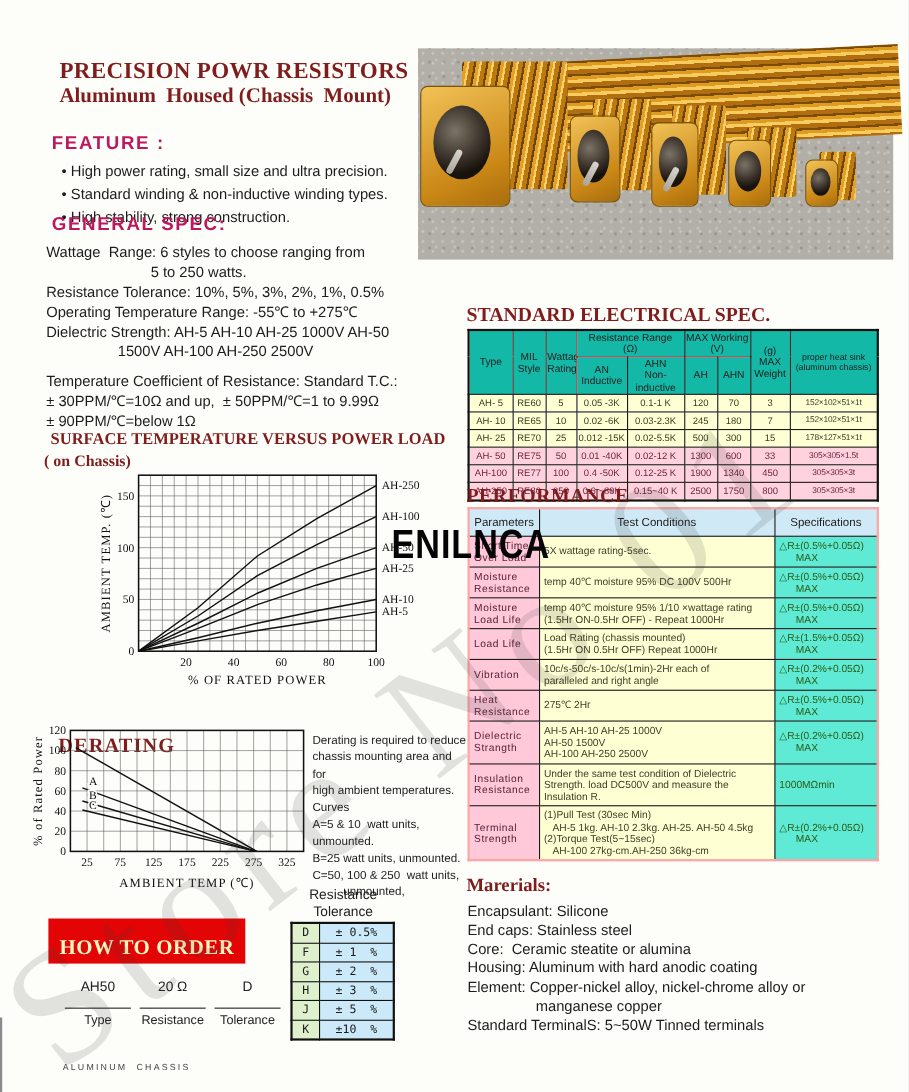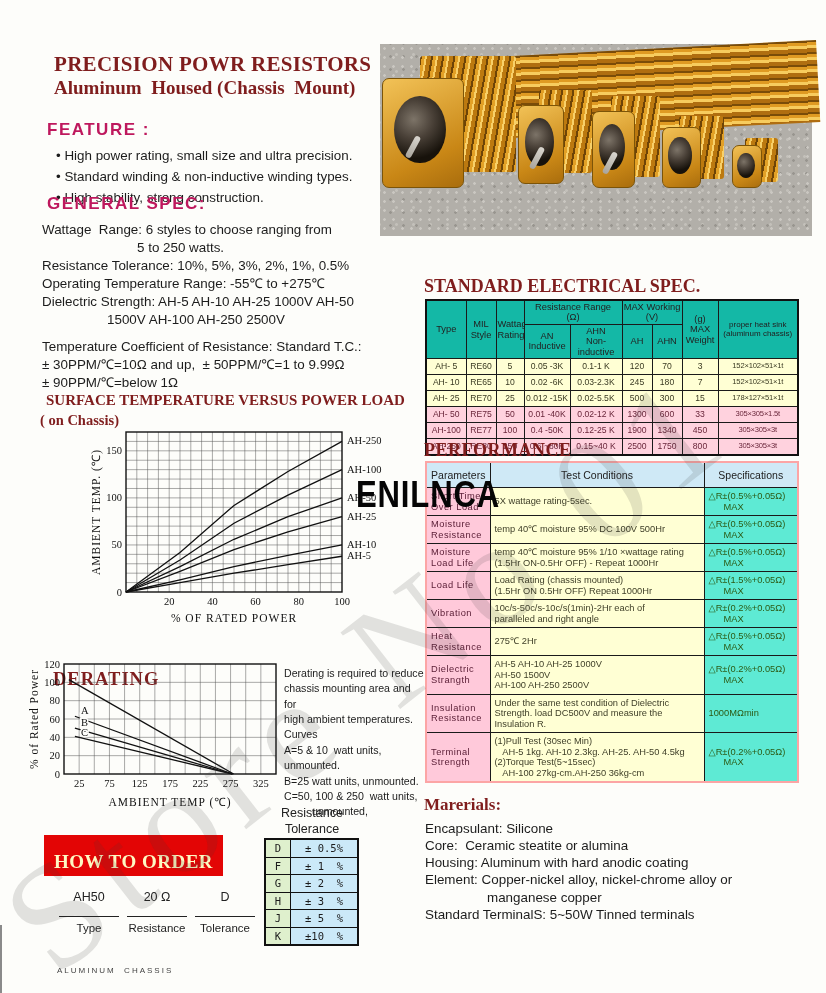--- a/index.html
+++ b/index.html
@@ -592,20 +592,21 @@
             <div>△R±(0.2%+0.05Ω)</div>
             <div>MAX</div>
           </td>
         </tr>
       </tbody>
   </table>
 
   <div class="abs serif mat-title">Marerials:</div>
   <div class="abs mat">
       <div class="line">Encapsulant: Silicone</div>
+      <div class="line">End caps: Stainless steel</div>
       <div class="line">Core:  Ceramic steatite or alumina</div>
       <div class="line">Housing: Aluminum with hard anodic coating</div>
       <div class="line">Element: Copper-nickel alloy, nickel-chrome alloy or</div>
       <div class="line" style="padding-left: 62px;">manganese copper</div>
       <div class="line">Standard TerminalS: 5~50W Tinned terminals</div>
     </div>
 
   <div class="abs wm">Store No 01</div>
   <div class="abs brand">ENILNCA</div>
 

